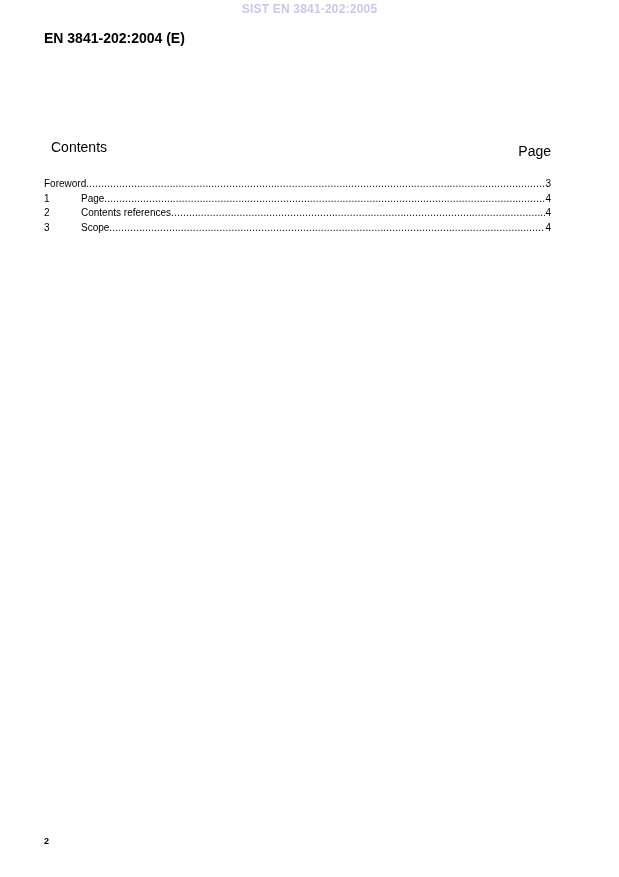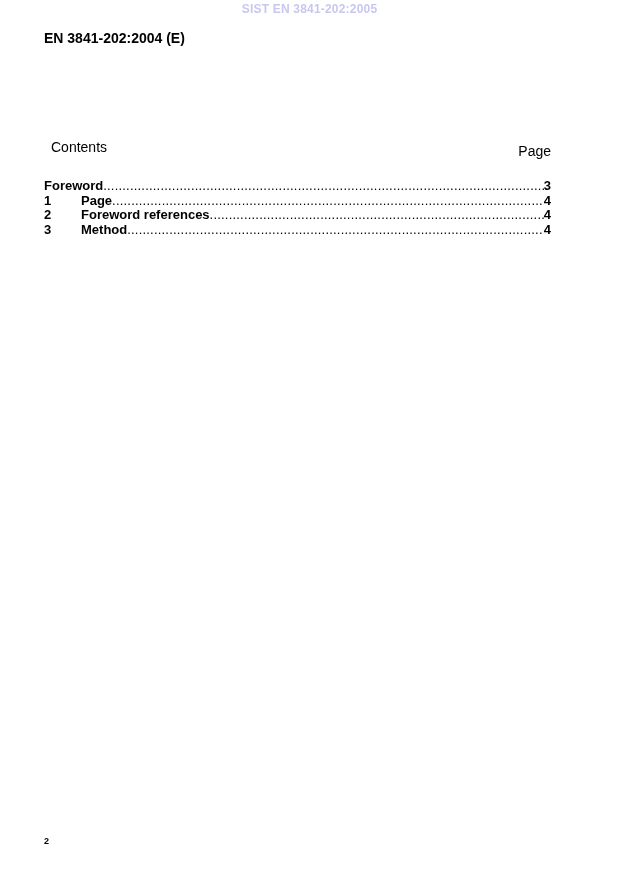--- a/index.html
+++ b/index.html
@@ -1,21 +1,21 @@
 <!DOCTYPE html>
 <html><head>
   <meta charset="utf-8">
   <style>
     html, body { margin: 0; padding: 0; background: #ffffff; }
     body { width: 619px; height: 877px; position: relative; overflow: hidden; font-family: "Liberation Sans", sans-serif; color: #000; }
     .watermark { position: absolute; top: 2px; left: 0; width: 619px; text-align: center; font-size: 12px; font-weight: bold; color: #c8c8ee; letter-spacing: 0.2px; }
     .doc-id { position: absolute; top: 30px; left: 44px; font-size: 14px; font-weight: bold; }
     .contents-title { position: absolute; top: 139px; left: 51px; font-size: 14px; font-weight: normal; }
     .page-label { position: absolute; top: 143px; right: 68px; font-size: 14px; }
-    .toc { position: absolute; top: 178px; left: 44px; width: 507px; font-size: 13px; font-weight: bold; }
+    .toc { position: absolute; top: 178px; left: 44px; width: 507px; font-size: 10px; font-weight: normal; }
     .toc-row { display: flex; align-items: baseline; height: 14.5px; }
     .toc-num { width: 37px; flex: none; }
     .toc-title { flex: none; white-space: nowrap; }
     .toc-dots { flex: 1; overflow: hidden; white-space: nowrap; font-weight: normal; }
     .toc-dots::before { content: "............................................................................................................................................................................................................................................................"; letter-spacing: 0.2px; }
     .toc-page { flex: none; }
     .page-number { position: absolute; top: 836px; left: 44px; font-size: 9px; font-weight: bold; }
   </style>
 </head>
 <body>
@@ -33,25 +33,25 @@
     <span class="toc-page">3</span>
   </div>
   <div class="toc-row">
     <span class="toc-num">1</span>
     <span class="toc-title">Page</span>
     <span class="toc-dots"></span>
     <span class="toc-page">4</span>
   </div>
   <div class="toc-row">
     <span class="toc-num">2</span>
-    <span class="toc-title">Foreword references</span>
+    <span class="toc-title">Contents references</span>
     <span class="toc-dots"></span>
     <span class="toc-page">4</span>
   </div>
   <div class="toc-row">
     <span class="toc-num">3</span>
-    <span class="toc-title">Method</span>
+    <span class="toc-title">Scope</span>
     <span class="toc-dots"></span>
     <span class="toc-page">4</span>
   </div>
 </div>
 
 <div class="page-number">2</div>
 
 </body></html>

